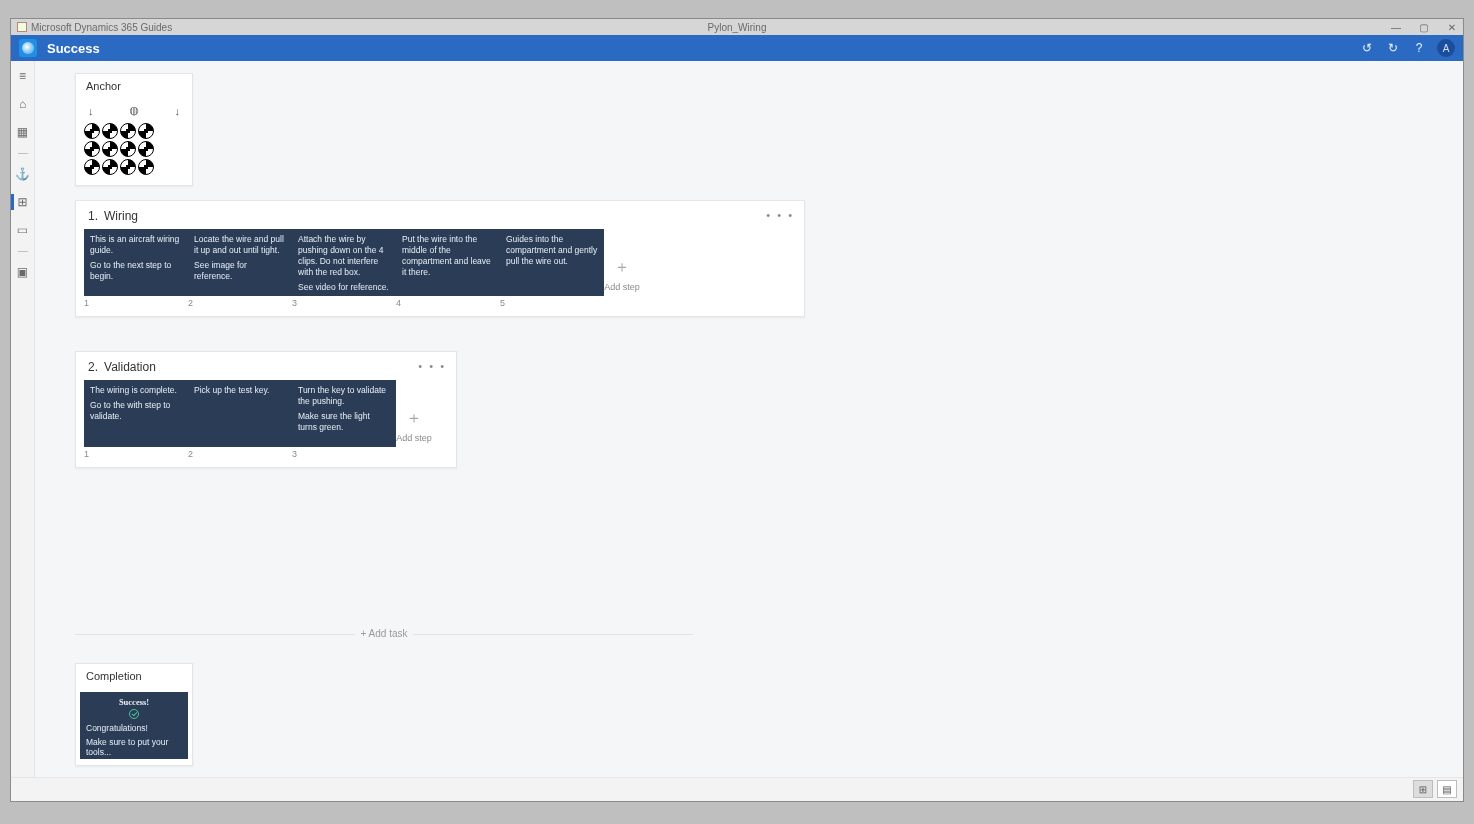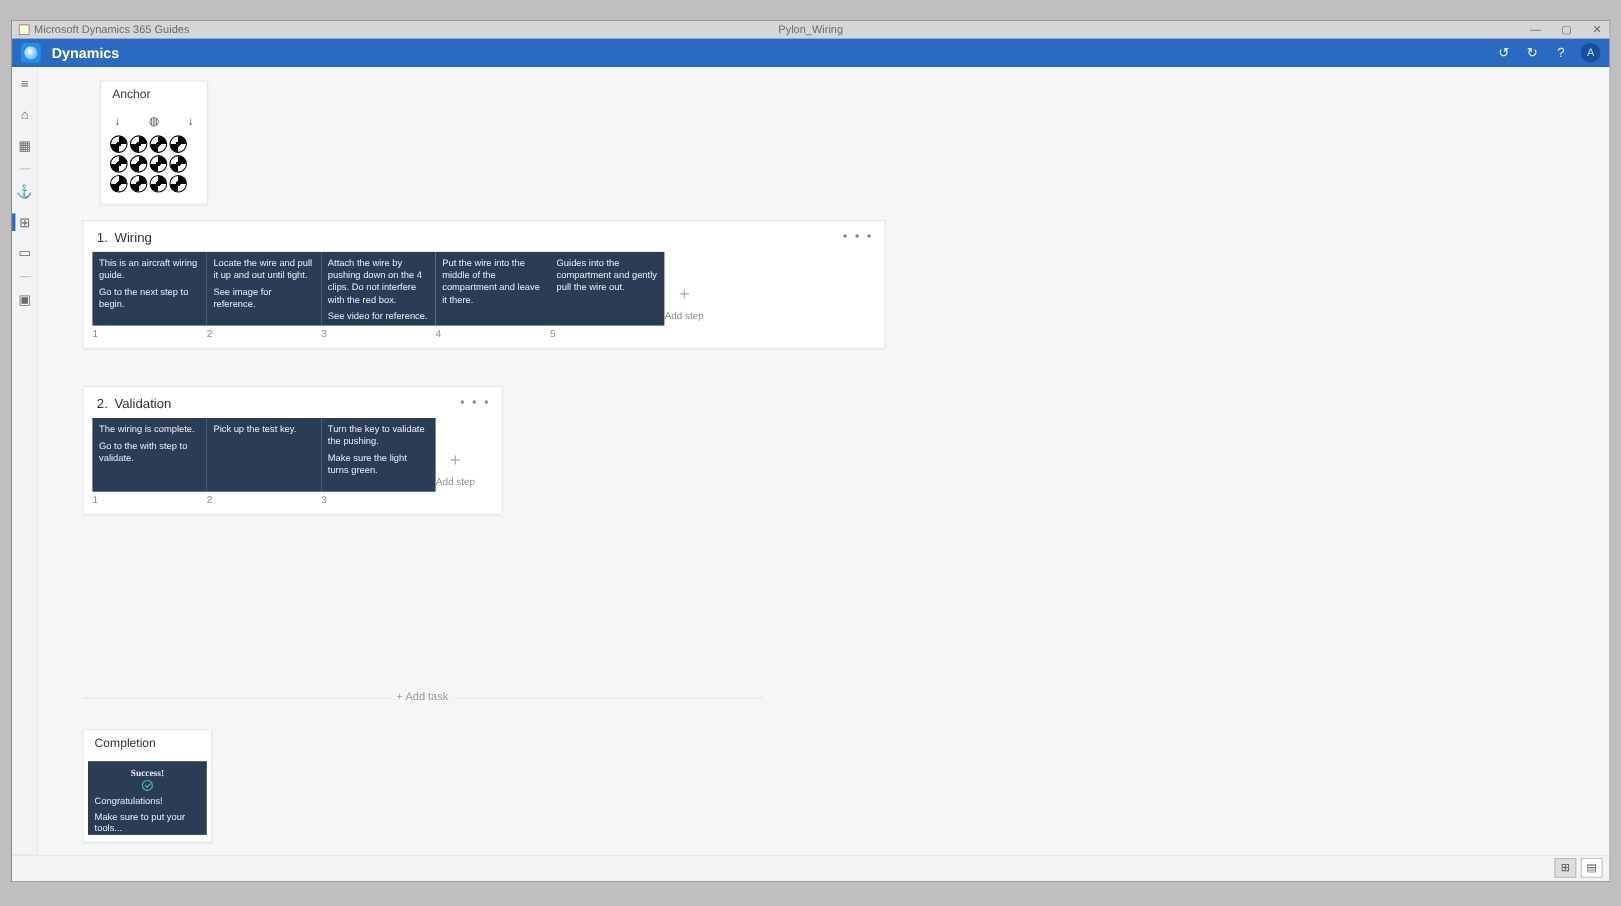--- a/index.html
+++ b/index.html
@@ -34,21 +34,21 @@
   .leftrail .bottom { position:absolute; bottom:6px; }
 
   
   .canvas { position:absolute; left:24px; right:0; top:42px; bottom:24px; background:#f4f6f8; overflow:auto; padding:12px 0 0 40px; }
 
   
   .card { background:#fff; border:1px solid #e5e5e5; box-shadow:0 1px 2px rgba(0,0,0,.06); }
   .card-h { padding:6px 10px; font-size:11px; color:#333; }
 
   
-  .anchor-card { width:98px;margin-left:16px; }
+  .anchor-card { width:118px; }
   .anchor-body { padding:6px 8px 10px; }
   .anchor-top { display:flex; justify-content:space-between; align-items:center; padding:0 4px 4px;}
   .anchor-top span{font-size:11px;color:#555;}
   .marker-grid { }
   .marker-row { display:flex; gap:2px; margin-top:2px;}
   .mk { width:16px; height:16px; border:1.5px solid #000; border-radius:50%; background:
         radial-gradient(circle at 50% 50%, #000 22%, transparent 23%),
         conic-gradient(#000 0 90deg, #fff 90deg 180deg, #000 180deg 270deg, #fff 270deg 360deg);}
 
   
@@ -102,21 +102,21 @@
     <span class="doctitle">Pylon_Wiring</span>
     <div class="winbtns">
       <span class="winbtn">—</span>
       <span class="winbtn">▢</span>
       <span class="winbtn">✕</span>
     </div>
   </div>
 
   <div class="commandbar">
     <div class="logo"></div>
-    <div class="section">Dynamics</div>
+    <div class="section">Success</div>
     <div class="right">
       <span class="icn">↺</span>
       <span class="icn">↻</span>
       <span class="icn">?</span>
       <span class="avatar">A</span>
     </div>
   </div>
 
   <div class="leftrail">
     <div class="ritem">≡</div>

